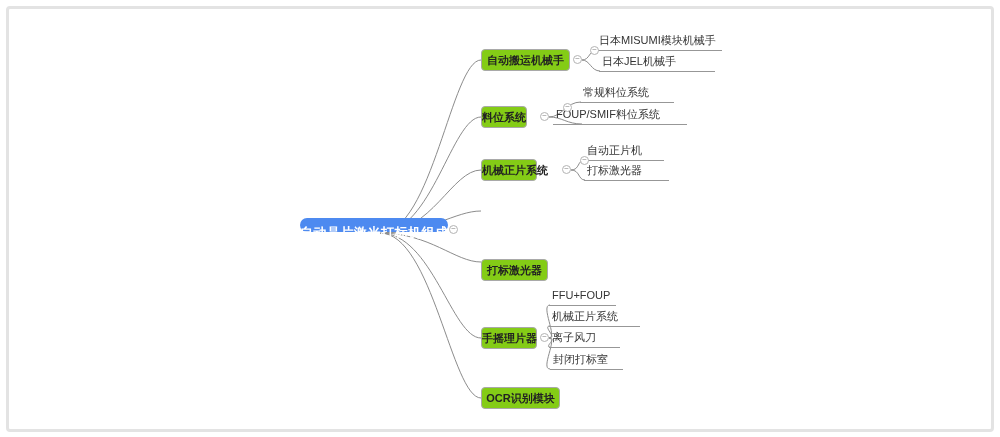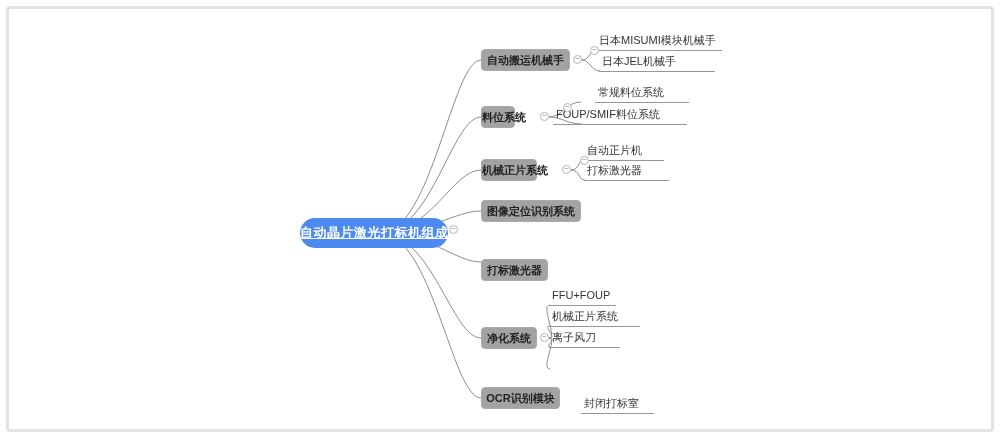--- a/index.html
+++ b/index.html
@@ -9,29 +9,29 @@
     background:#ffffff;
   }
   .frame{
     position:absolute;left:6px;top:6px;right:6px;bottom:5px;
     border:3px solid var(--frame-color,#e3e3e3);
     border-radius:4px;background:#fff;
   }
   svg.edges{position:absolute;left:0;top:0;width:1000px;height:437px;}
   svg.edges path{fill:none;stroke:var(--line-color,#8c8c8c);stroke-width:1;}
   .root-node{
-    position:absolute;left:300px;top:218px;width:148px;height:30px;
+    position:absolute;left:300px;top:218px;width:148px;height:14px;
     border-radius:15px;background:var(--root-fill,#4d8af0);
     color:var(--root-text,#ffffff);font-size:13px;font-weight:bold;
     line-height:30px;text-align:left;white-space:nowrap;
-    letter-spacing:.5px;cursor:pointer;text-decoration:underline;
+    letter-spacing:.5px;cursor:pointer;
   }
   .branch-node{
     position:absolute;height:22px;box-sizing:border-box;
-    border:1px solid #a9a9a9;border-radius:4px;background:#a3a3a3;
+    border:1px solid #a9a9a9;border-radius:4px;background:#84cc16;
     font-size:11px;font-weight:bold;color:#222;
     line-height:20px;text-align:center;white-space:nowrap;cursor:pointer;
   }
   .leaf-node{
     position:absolute;box-sizing:border-box;
     font-size:11px;color:#333;line-height:14px;
     padding:0 6px 3px 3px;border-bottom:1px solid #979797;
     white-space:nowrap;cursor:pointer;background:transparent;
   }
   .toggle{
@@ -70,39 +70,38 @@
     <path d="M549,338 C558,338 540,305 550,305"></path>
     <path d="M549,338 C558,338 542,326 550,326"></path>
     <path d="M549,338 C558,338 544,347 550,347"></path>
     <path d="M549,338 C558,338 540,369 550,369"></path>
   </svg>
 
   <div class="root-node">自动晶片激光打标机组成</div>
   <div class="toggle" style="left:449px;top:225px;">−</div>
 
   <div class="branch-node" style="left:481px;top:49px;width:89px;">自动搬运机械手</div>
-  <div class="branch-node" style="left:481px;top:106px;width:34px;">料位系统</div>
+  <div class="branch-node" style="left:481px;top:106px;width:46px;">料位系统</div>
   <div class="branch-node" style="left:481px;top:159px;width:56px;">机械正片系统</div>
-  <div class="branch-node" style="left:481px;top:200px;width:100px;">图像定位识别系统</div>
   <div class="branch-node" style="left:481px;top:251px;width:67px;margin-top:8px;">打标激光器</div>
-  <div class="branch-node" style="left:481px;top:327px;width:56px;">净化系统</div>
+  <div class="branch-node" style="left:481px;top:327px;width:56px;">手摇理片器</div>
   <div class="branch-node" style="left:481px;top:387px;width:79px;">OCR识别模块</div>
 
   <div class="toggle" style="left:573px;top:55px;">−</div>
   <div class="toggle" style="left:540px;top:112px;">−</div>
   <div class="toggle" style="left:562px;top:165px;">−</div>
   <div class="toggle" style="left:540px;top:333px;">−</div>
 
   <div class="toggle" style="left:590px;top:46px;">−</div>
   <div class="toggle" style="left:563px;top:103px;">−</div>
   <div class="toggle" style="left:580px;top:156px;">−</div>
 
   <div class="leaf-node" style="left:599px;top:54px;min-width:116px;">日本JEL机械手</div>
   <div class="leaf-node" style="left:596px;top:33px;min-width:113px;">日本MISUMI模块机械手</div>
-  <div class="leaf-node" style="left:580px;top:85px;min-width:94px;margin-left:15px;">常规料位系统</div>
+  <div class="leaf-node" style="left:580px;top:85px;min-width:94px;">常规料位系统</div>
   <div class="leaf-node" style="left:553px;top:107px;min-width:134px;">FOUP/SMIF料位系统</div>
   <div class="leaf-node" style="left:584px;top:143px;min-width:80px;">自动正片机</div>
   <div class="leaf-node" style="left:584px;top:163px;min-width:85px;">打标激光器</div>
   <div class="leaf-node" style="left:549px;top:288px;min-width:60px;">FFU+FOUP</div>
   <div class="leaf-node" style="left:549px;top:309px;min-width:91px;">机械正片系统</div>
   <div class="leaf-node" style="left:549px;top:330px;min-width:71px;">离子风刀</div>
-  <div class="leaf-node" style="left:581px;top:352px;min-width:73px;margin-top:44px;">封闭打标室</div>
+  <div class="leaf-node" style="left:550px;top:352px;min-width:73px;">封闭打标室</div>
 </div>
 
 </body></html>

